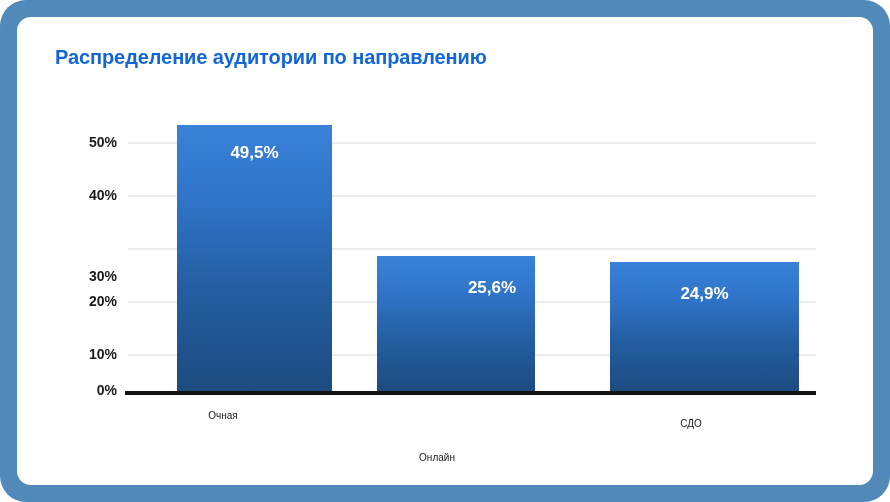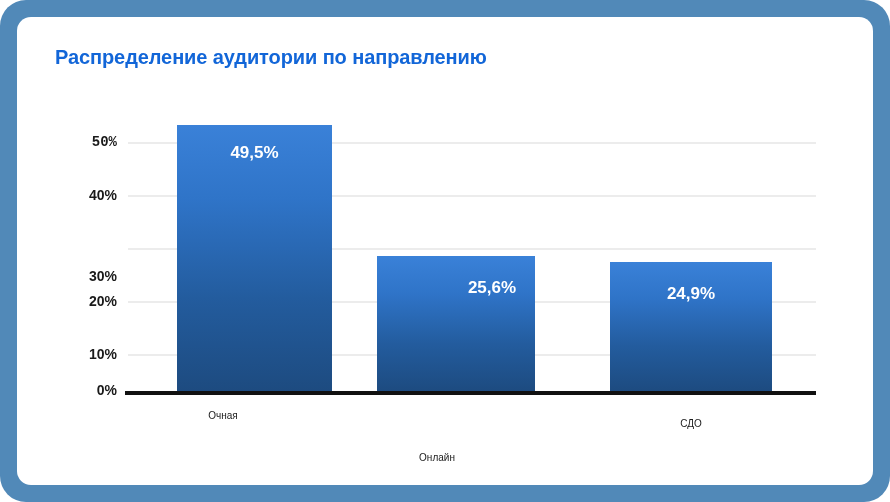--- a/index.html
+++ b/index.html
@@ -127,36 +127,36 @@
     <div class="chart-title">Распределение аудитории по направлению</div>
 
     <div class="plot">
 
       <div class="gridline" style="top:125px;"></div>
       <div class="gridline" style="top:178px;"></div>
       <div class="gridline" style="top:231px;"></div>
       <div class="gridline" style="top:284px;"></div>
       <div class="gridline" style="top:337px;"></div>
 
-      <div class="ytick" style="top:125px;font-family:Liberation Mono, monospace;">50%</div>
+      <div class="ytick" style="top:125px;">50%</div>
       <div class="ytick" style="top:178px;">40%</div>
       <div class="ytick" style="top:231px;margin-top:28px;">30%</div>
       <div class="ytick" style="top:284px;">20%</div>
       <div class="ytick" style="top:337px;">10%</div>
       <div class="ytick" style="top:373px;">0%</div>
 
       <div class="bar" style="left:128px; width:155px; top:108px; height:266px;margin-left:32px;">
         <div class="bar-value" style="top:18px;">49,5%</div>
       </div>
 
       <div class="bar" style="left:360px; width:158px; top:239px; height:135px;">
         <div class="bar-value" style="top:22px;padding-left:36px;">25,6%</div>
       </div>
 
-      <div class="bar" style="left:593px; width:162px; top:245px; height:129px;">
+      <div class="bar" style="left:593px; width:162px; top:245px; height:129px;padding-left:27px;">
         <div class="bar-value" style="top:22px;">24,9%</div>
       </div>
 
       <div class="axis-line" style="top:374px;"></div>
 
       <div class="xtick" style="left:206px; top:393px;">Очная</div>
       <div class="xtick" style="left:420px; top:393px;margin-top:42px;">Онлайн</div>
       <div class="xtick" style="left:674px; top:393px;margin-top:8px;">СДО</div>
 
     </div>

